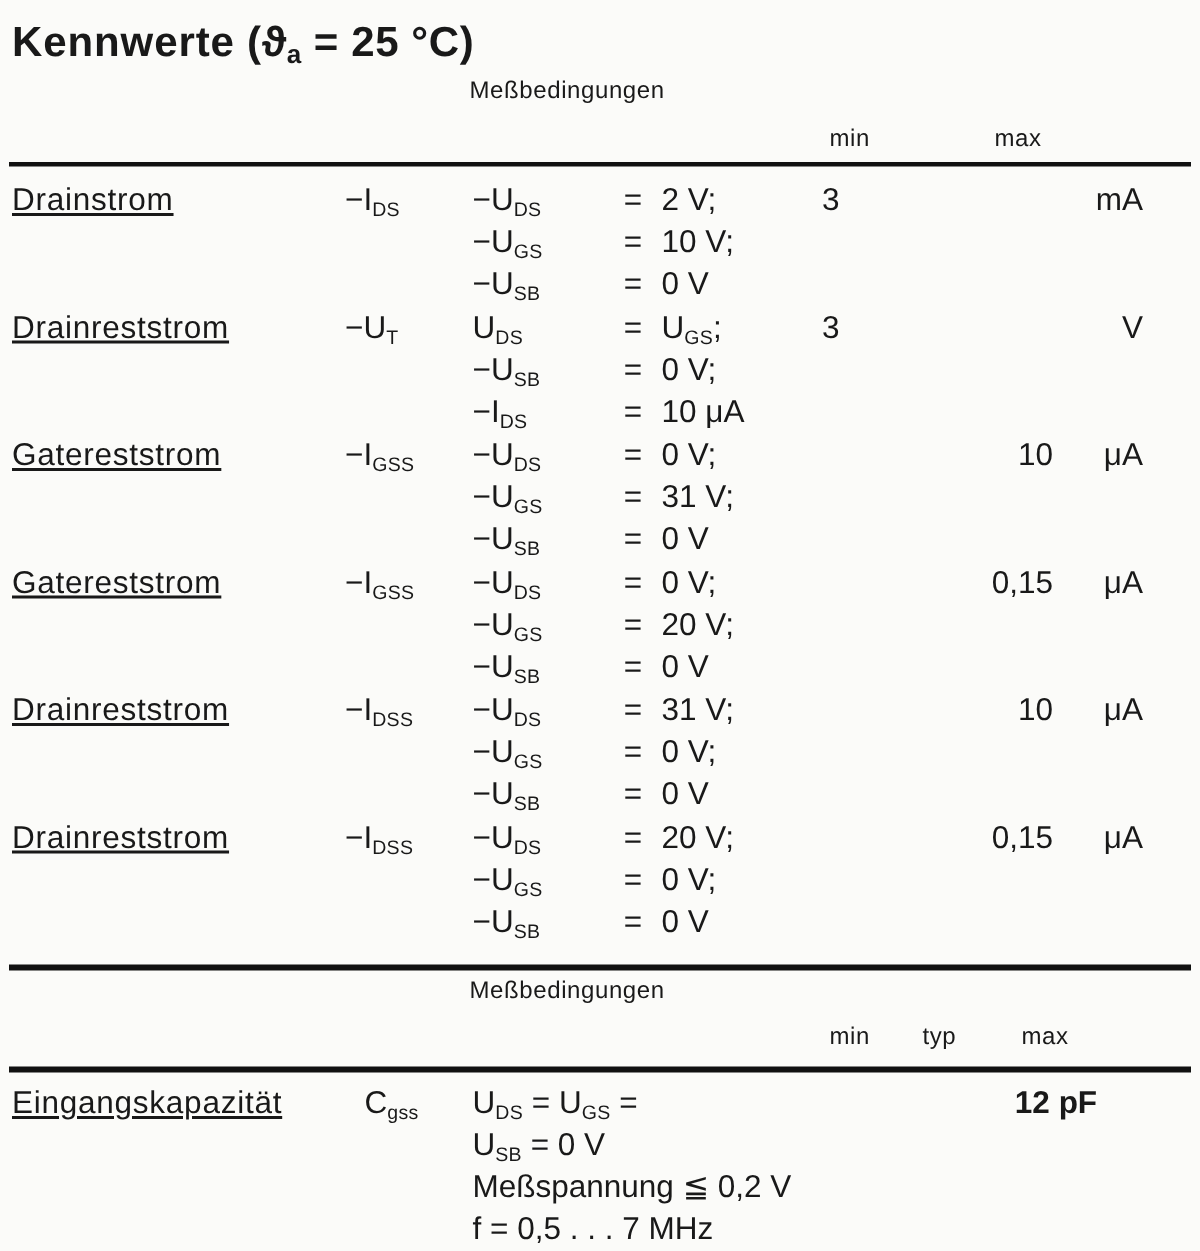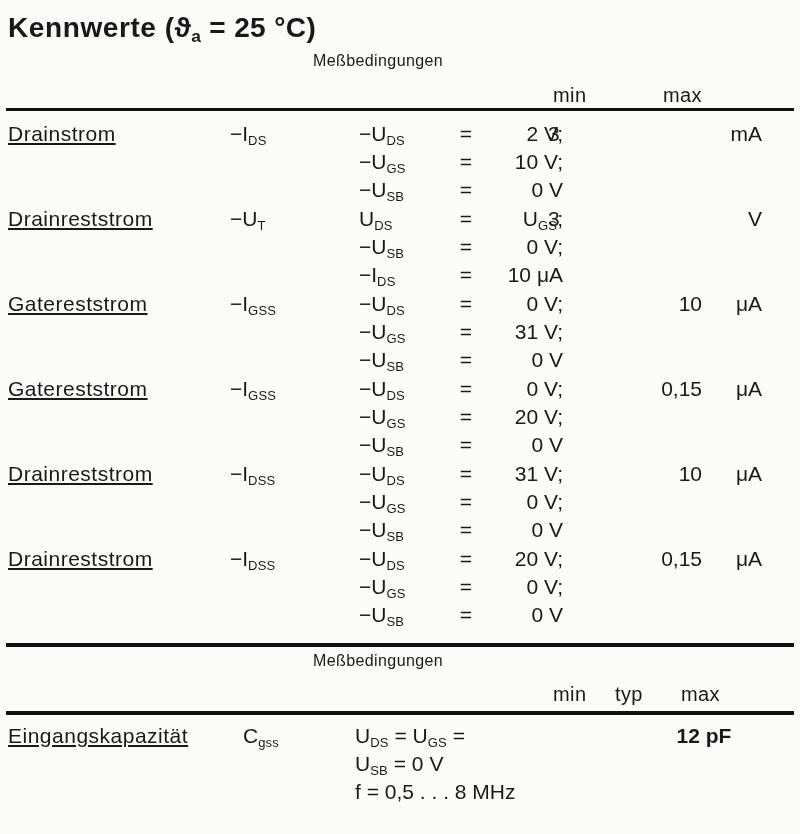--- a/index.html
+++ b/index.html
@@ -14,51 +14,51 @@
     -webkit-font-smoothing: antialiased;
   }
   .abs { position: absolute; }
 
   
   .page-title { left: 8px; top: 12px; font-size: 28px; font-weight: 700; letter-spacing: 0.4px; }
   .page-title .t-main { font-weight: 800; letter-spacing: 0.6px; }
 
   
   .cond-header { font-size: 16px; letter-spacing: 0.4px; }
-  .col-head { font-size: 20px; letter-spacing: 0.4px; }
+  .col-head { font-size: 16px; letter-spacing: 0.4px; }
 
   
   .rule { left: 6px; width: 788px; background: #111; }
   .rule-thin { height: 3px; }
   .rule-thick { height: 4px; }
 
   
   .row { position: absolute; left: 0; width: 800px; font-size: 21px; line-height: 28px; }
   .c-param { position: absolute; left: 8px; top: 0; letter-spacing: 0.5px; white-space: nowrap; text-decoration: underline; }
   .c-sym   { position: absolute; left: 230px; top: 0; white-space: nowrap; }
   .c-cond  { position: absolute; left: 315px; top: 0; }
-  .cl { display: flex; white-space: nowrap; margin-left: 44px; }
+  .cl { display: flex; white-space: nowrap; }
   .cl-l  { display: inline-block; width: 88px; text-align: left; }
   .cl-eq { display: inline-block; width: 38px; text-align: center; }
-  .cl-v  { display: inline-block; width: 78px; text-align: right; }
+  .cl-v  { display: inline-block; width: 78px; }
   .c-min  { position: absolute; left: 548px; top: 0; width: 44px; }
   .c-max  { position: absolute; left: 630px; top: 0; width: 72px; text-align: right; }
   .c-unit { position: absolute; left: 700px; top: 0; width: 62px; text-align: right; }
 
   sub {
     font-size: 0.62em;
     line-height: 0;
     vertical-align: baseline;
     position: relative;
     top: 0.28em;
     letter-spacing: 0.2px;
   }
 
   
-  .c-cond2 { position: absolute; left: 315px; top: 0; white-space: nowrap; margin-left: 40px; }
+  .c-cond2 { position: absolute; left: 315px; top: 0; white-space: nowrap; }
   .c-max2  { position: absolute; left: 660px; top: 0; width: 88px; text-align: center; font-weight: 600; }
   .c-sym2  { position: absolute; left: 243px; top: 0; white-space: nowrap; }
 </style>
 </head>
 <body>
 
 <div class="abs page-title">
   <span class="t-main">Kennwerte</span>
   <span class="t-cond">(ϑ<sub>a</sub> = 25 °C)</span>
 </div>
@@ -225,16 +225,17 @@
 <div class="abs col-head" style="left:615px; top:683px;">typ</div>
 <div class="abs col-head" style="left:681px; top:683px;">max</div>
 <div class="abs rule rule-thick" style="top:711px;"></div>
 
 <div class="row" style="top:722px;">
   <div class="c-param">Eingangskapazität</div>
   <div class="c-sym2">C<sub>gss</sub></div>
   <div class="c-cond2">
     <div>U<sub>DS</sub> = U<sub>GS</sub> =</div>
     <div>U<sub>SB</sub> = 0 V</div>
-    <div>f = 0,5 . . . 8 MHz</div>
+    <div>Meßspannung ≦ 0,2 V</div>
+    <div>f = 0,5 . . . 7 MHz</div>
   </div>
   <div class="c-max2">12 pF</div>
 </div>
 
 </body></html>

